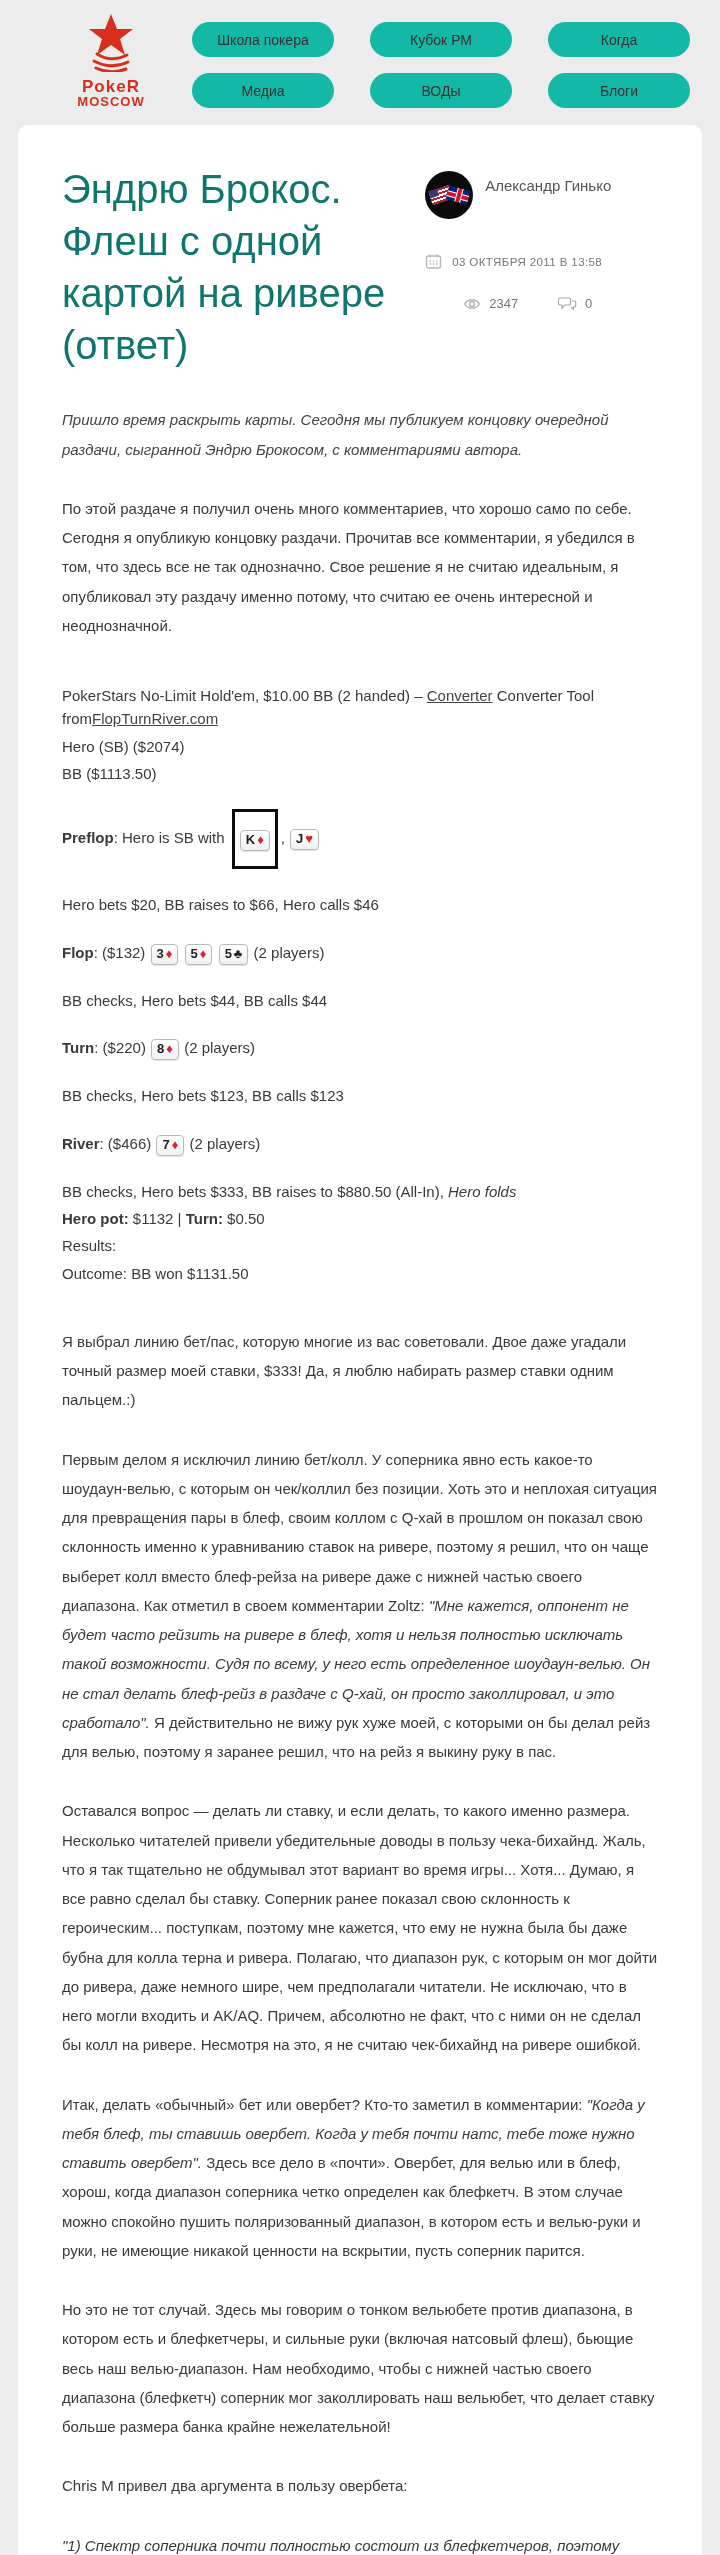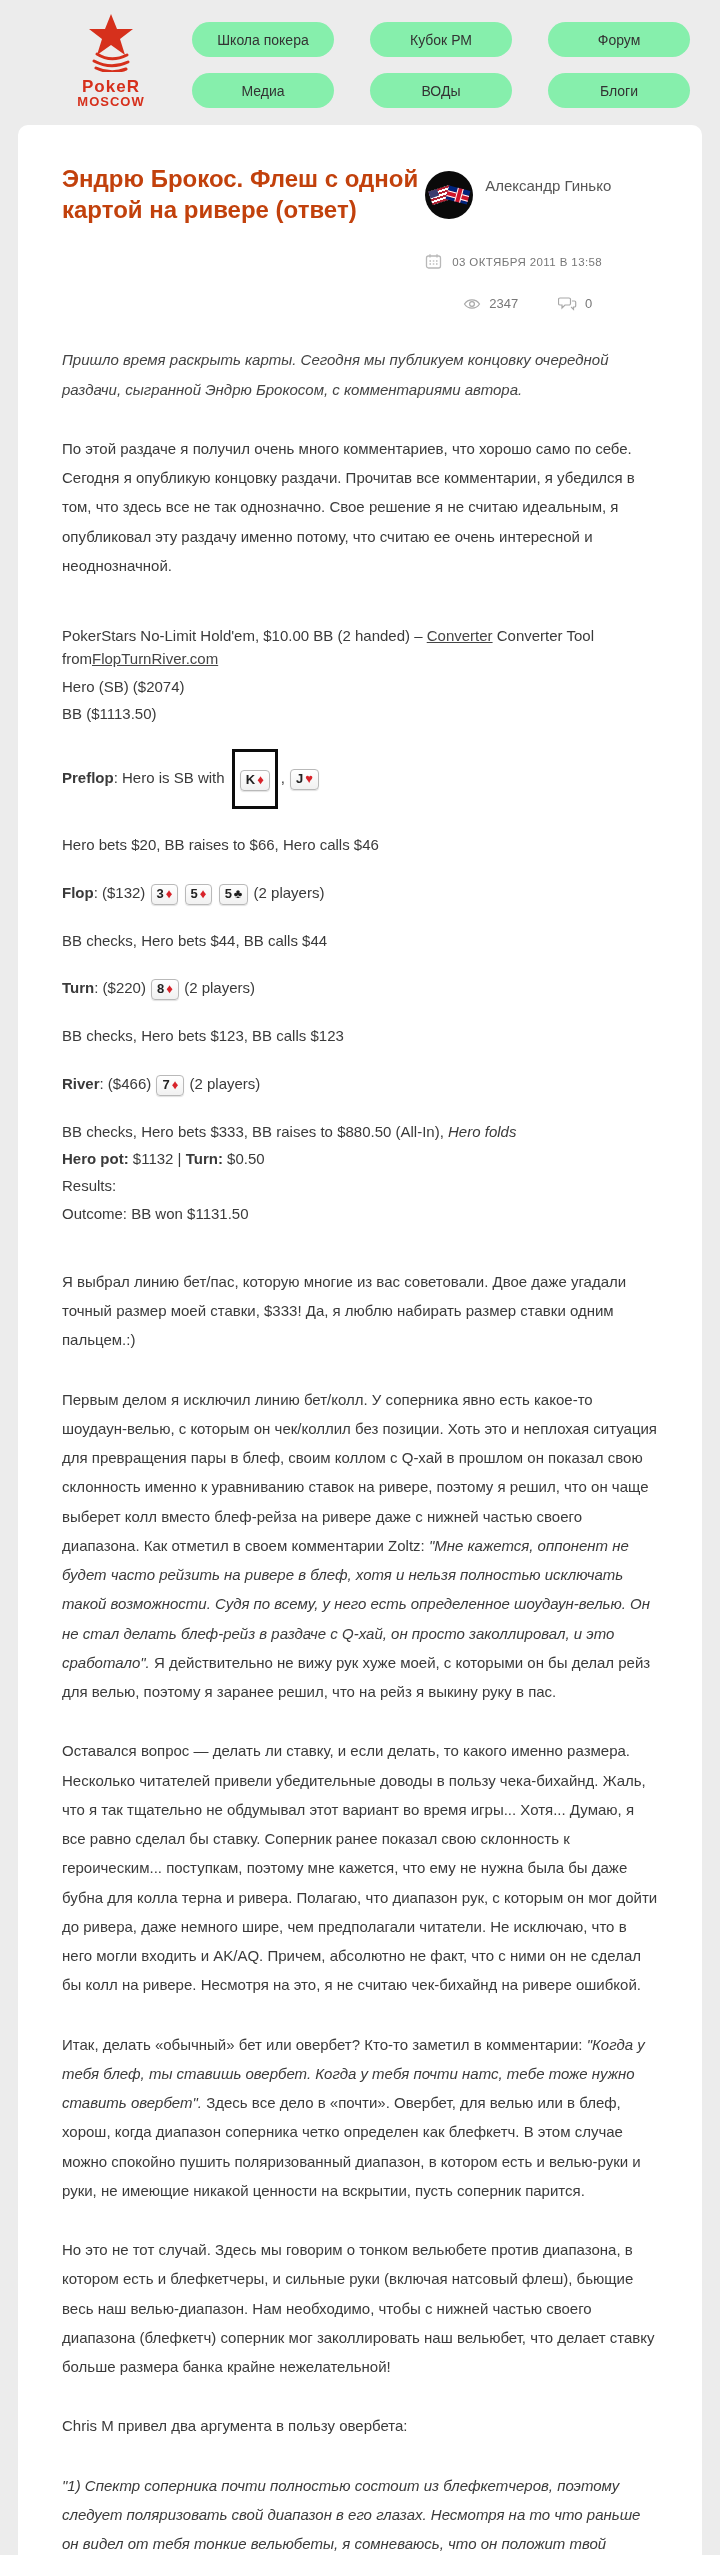--- a/index.html
+++ b/index.html
@@ -5,28 +5,28 @@
   * { margin:0; padding:0; box-sizing:border-box; }
   html,body { width:720px; background:#ececec; font-family:"Liberation Sans","DejaVu Sans",sans-serif; }
   body { min-height:2555px; }
 
   
   .site-header { display:flex; align-items:flex-start; padding:14px 30px 10px 56px; }
   .logo { width:110px; text-align:center; color:#d6301c; }
   .logo-text1 { font-weight:800; font-size:17px; letter-spacing:1px; line-height:1; margin-top:2px;}
   .logo-text2 { font-weight:800; font-size:13px; letter-spacing:1px; line-height:1.1;}
   .nav-grid { flex:1; display:grid; grid-template-columns:repeat(3,1fr); gap:16px 36px; margin-left:26px; margin-top:8px; }
-  .nav-pill { background:#86efac; border-radius:18px; height:35px; display:flex; align-items:center; justify-content:center;
+  .nav-pill { background:#14b8a6; border-radius:18px; height:35px; display:flex; align-items:center; justify-content:center;
               font-size:14px; color:#333; cursor:pointer; }
 
   
   .card { background:#fff; border-radius:10px; margin:6px 18px 0 18px; padding:38px 44px 30px 44px; }
 
   .article-head { display:flex; justify-content:space-between; }
-  .page-title { font-size:24px; line-height:1.3; font-weight:700; color:#c2410c; width:390px; }
+  .page-title { font-size:40px; line-height:1.3; font-weight:400; color:#0f766e; width:390px; }
   .meta-col { width:250px; padding-top:8px; }
   .author-row { display:flex; align-items:flex-start; gap:12px; }
   .avatar { width:48px; height:48px; border-radius:50%; background:#0a0a0a; position:relative; overflow:hidden; flex:0 0 48px; }
   .flag { position:absolute; width:22px; height:14px; top:17px; }
   .flag-us { left:5px; transform:rotate(-18deg);
     background:repeating-linear-gradient(180deg,#b22234 0 2px,#fff 2px 4px); }
   .flag-us::after { content:""; position:absolute; left:0; top:0; width:9px; height:7px; background:#3c3b6e; }
   .flag-uk { right:4px; transform:rotate(15deg); background:#00247d; }
   .flag-uk::before { content:""; position:absolute; left:0; top:5px; width:100%; height:4px; background:#cf142b; border-top:1px solid #fff; border-bottom:1px solid #fff;}
   .flag-uk::after { content:""; position:absolute; left:9px; top:0; width:4px; height:100%; background:#cf142b; border-left:1px solid #fff; border-right:1px solid #fff;}
@@ -67,21 +67,21 @@
         <path d="M19 47 q17 9 34 1" stroke="#d6301c" stroke-width="3" fill="none" stroke-linecap="round"></path>
         <path d="M21 54 q15 7 30 1" stroke="#d6301c" stroke-width="3" fill="none" stroke-linecap="round"></path>
       </svg>
     </span>
     <div class="logo-text1">PokeR</div>
     <div class="logo-text2">MOSCOW</div>
   </div>
   <div class="nav-grid">
     <div class="nav-pill">Школа покера</div>
     <div class="nav-pill">Кубок РМ</div>
-    <div class="nav-pill">Форум</div>
+    <div class="nav-pill">Когда</div>
     <div class="nav-pill">Медиа</div>
     <div class="nav-pill">ВОДы</div>
     <div class="nav-pill">Блоги</div>
   </div>
 </div>
 
 <div class="card">
 
   <div class="article-head">
     <h1 class="page-title">Эндрю Брокос. Флеш с одной картой на ривере (ответ)</h1>

